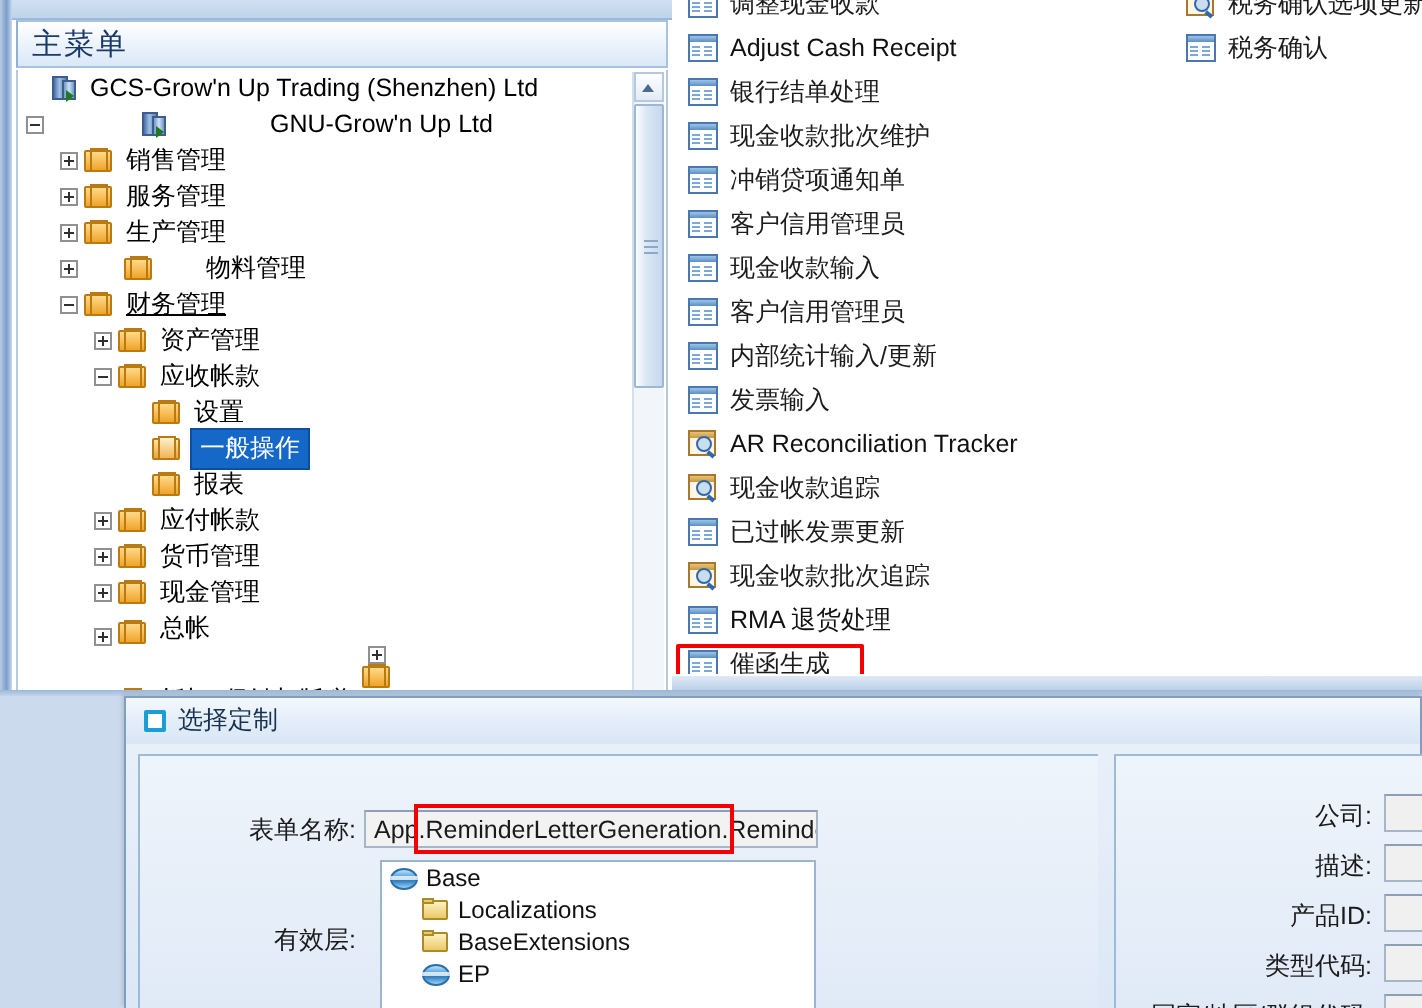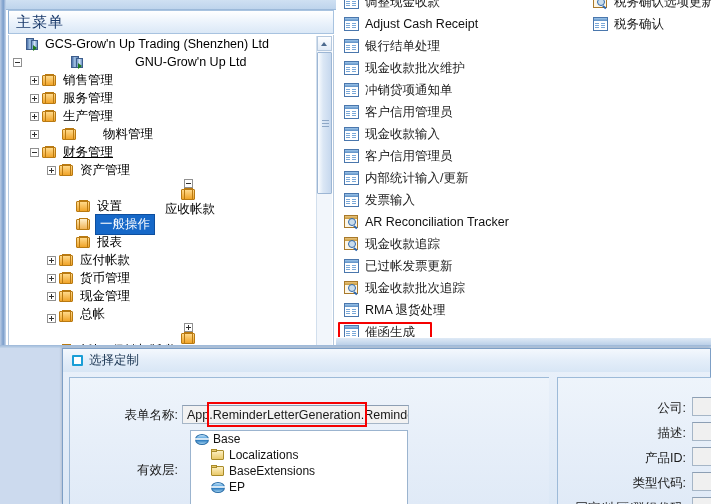--- a/index.html
+++ b/index.html
@@ -462,21 +462,21 @@
             <span class="tlabel">财务管理</span>
           </div>
           <div class="tnode" style="padding-left: 38px;">
             <span class="expander plus"></span>
             <span class="ico-folder">
               <span class="back"></span>
               <span class="front"></span>
             </span>
             <span class="tlabel">资产管理</span>
           </div>
-          <div class="tnode" style="padding-left: 38px; flex-direction: column;">
+          <div class="tnode" style="padding-left: 38px;">
             <span class="expander "></span>
             <span class="ico-folder">
               <span class="back"></span>
               <span class="front"></span>
             </span>
             <span class="tlabel">应收帐款</span>
           </div>
           <div class="tnode" style="padding-left: 55px;">
             <span class="expander none"></span>
             <span class="ico-folder">

